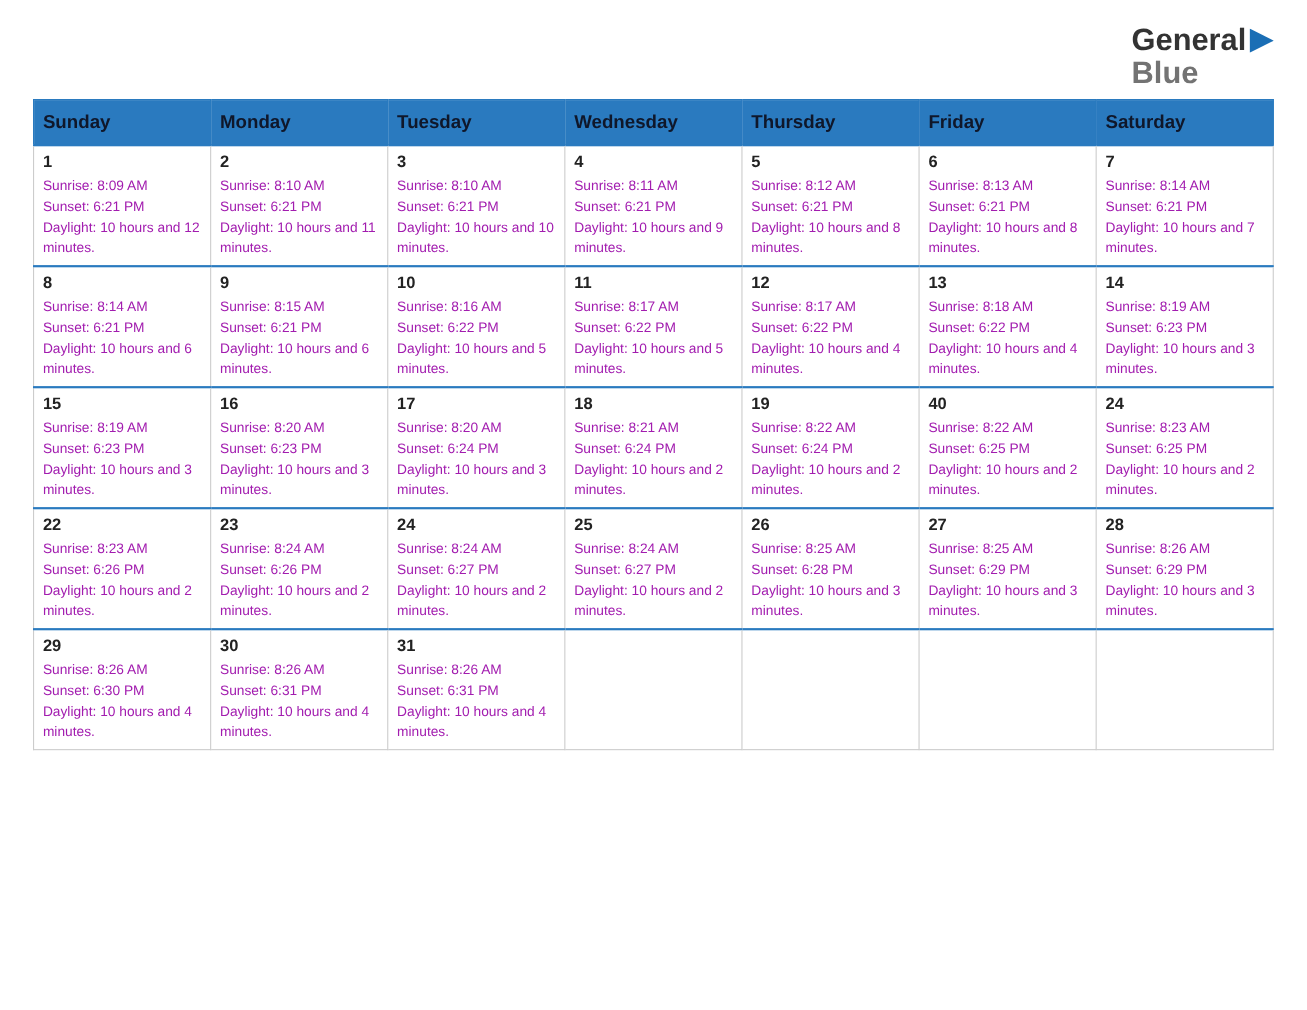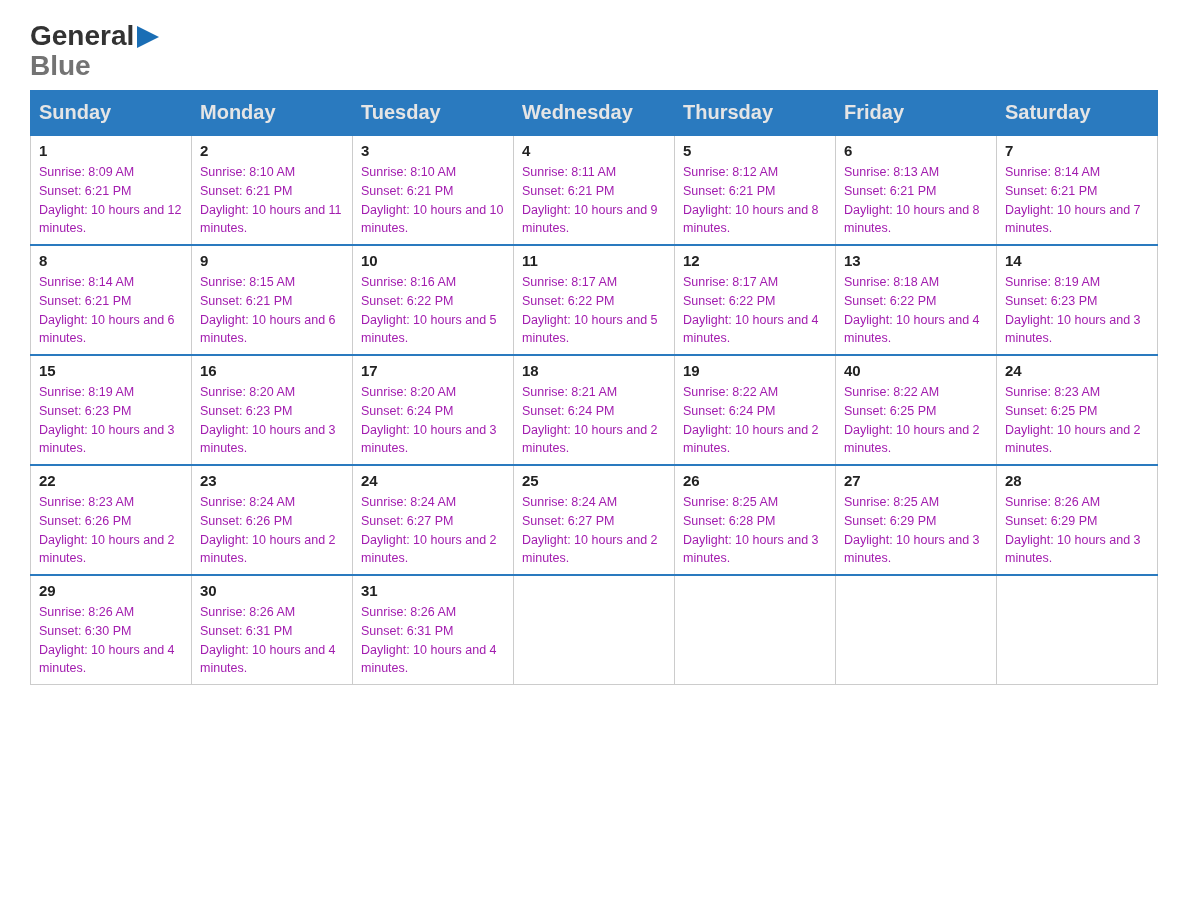--- a/index.html
+++ b/index.html
@@ -5,21 +5,21 @@
     * { box-sizing: border-box; margin: 0; padding: 0; }
     body {
       font-family: Arial, sans-serif;
       background: #fff;
       padding: 20px 30px;
       width: 1188px;
       min-height: 918px;
     }
     .header {
       display: flex;
-      justify-content: flex-start;
+      justify-content: flex-end;
       align-items: flex-start;
       margin-bottom: 10px;
     }
     .logo {
       display: flex;
       align-items: center;
       gap: 0;
     }
     .logo-text-general {
       font-size: 28px;
@@ -54,22 +54,22 @@
       color: #333;
       margin-top: 4px;
     }
     .calendar {
       width: 100%;
       border-collapse: collapse;
       margin-top: 10px;
     }
     .calendar th {
       background-color: #2a7abf;
-      color: #e5e5e5;
-      font-size: 20px;
+      color: #0f172a;
+      font-size: 17px;
       font-weight: bold;
       padding: 10px 8px;
       text-align: left;
       border: 1px solid #2a7abf;
     }
     .calendar td {
       vertical-align: top;
       border: 1px solid #ccc;
       border-top: 2px solid #2a7abf;
       padding: 6px 8px;

